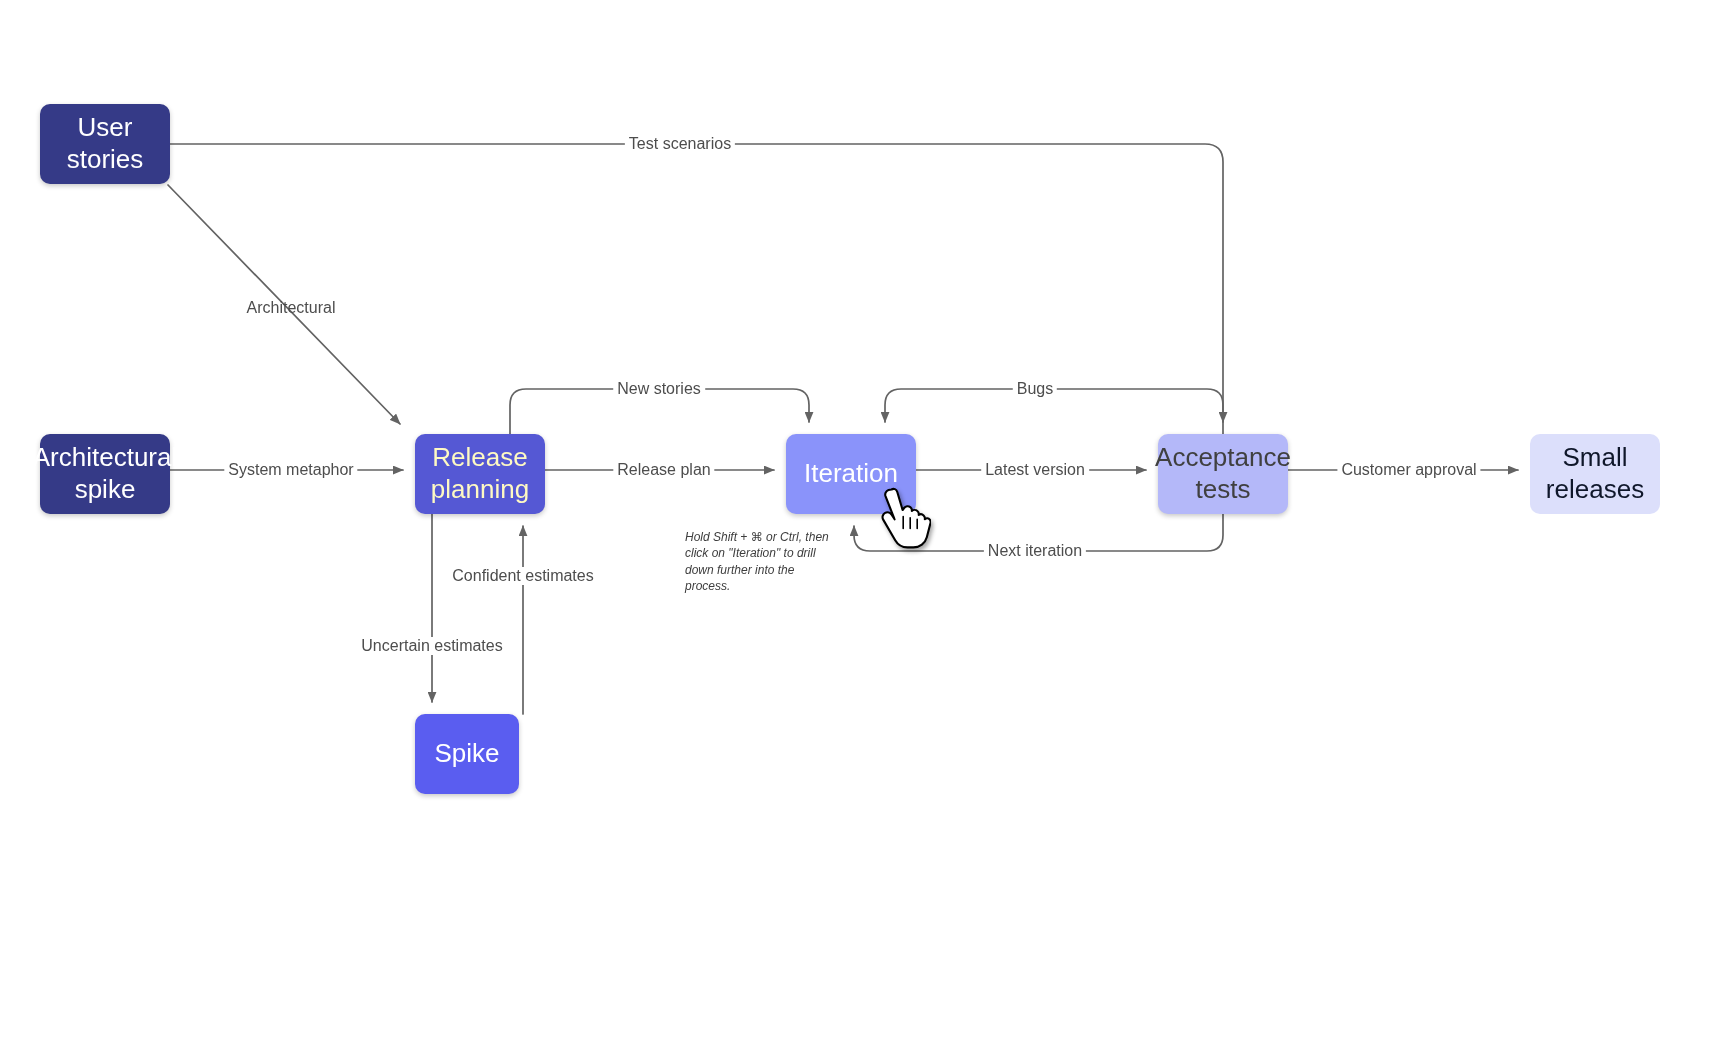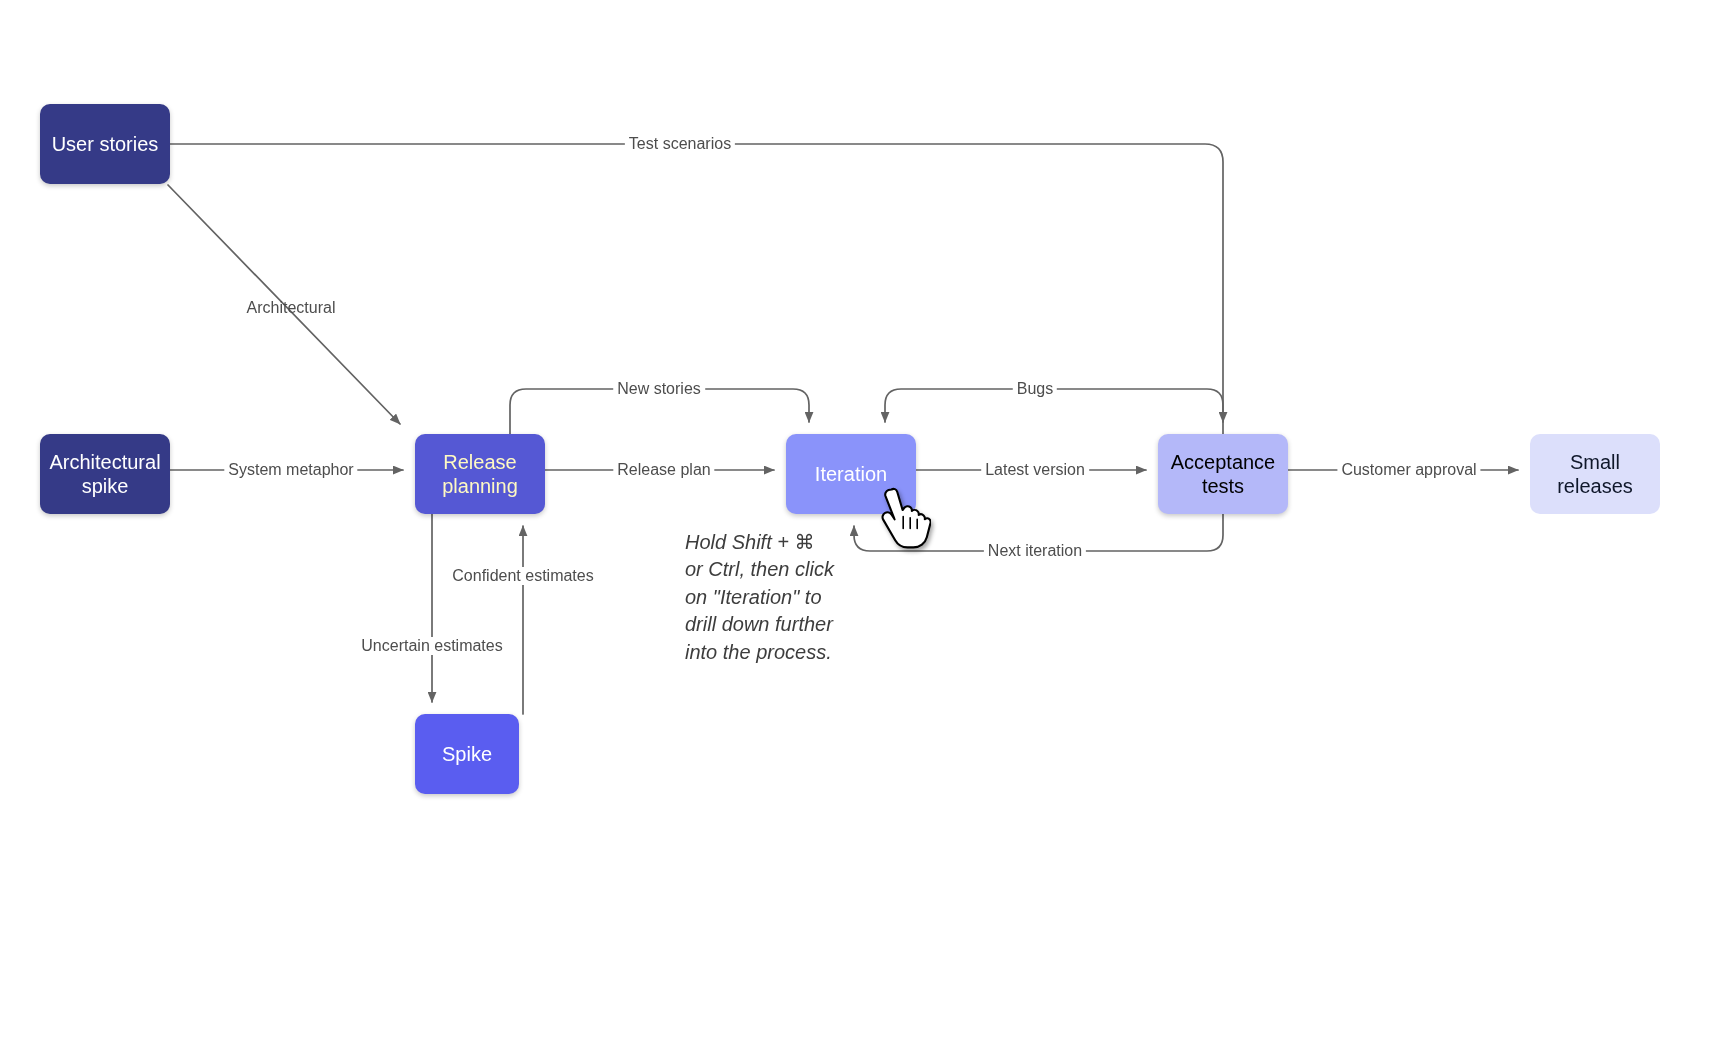--- a/index.html
+++ b/index.html
@@ -9,42 +9,42 @@
   }
   #stage{position:absolute;left:0;top:0;width:1720px;height:1045px;}
   svg#wires{position:absolute;left:0;top:0;width:1720px;height:1045px;overflow:visible;}
 
   .node{
     position:absolute;
     border-radius:10px;
     display:flex;align-items:center;justify-content:center;
     text-align:center;
     line-height:1.22;
-    font-size:20px;
+    font-size:26px;
     box-shadow:0 2px 5px rgba(0,0,0,0.22);
     -webkit-font-smoothing:antialiased;
     z-index:3;
   }
   .node span{display:block;padding:0 8px;}
 
   .edge-label{
     position:absolute;
     font-size:16px;
     color:#4d4d4d;
     background:#ffffff;
     white-space:nowrap;
     padding:0 4px;
     transform:translate(-50%,-50%);
     z-index:4;
     -webkit-font-smoothing:antialiased;
   }
 
   .annotation{
     position:absolute;
-    font-size:20px;
+    font-size:12px;
     font-style:italic;
     color:#3d3d3d;
     line-height:1.37;
     width:152px;
     z-index:5;
     -webkit-font-smoothing:antialiased;
   }
 
   .cursor{
     position:absolute;
@@ -105,21 +105,21 @@
   </div>
 
   <div class="node" style="left:415px;top:714px;width:104px;height:80px;background:#5a5df0;color:#ffffff;">
     <span>Spike</span>
   </div>
 
   <div class="node" style="left:786px;top:434px;width:130px;height:80px;background:#8a93fa;color:#ffffff;">
     <span>Iteration</span>
   </div>
 
-  <div class="node" style="left:1158px;top:434px;width:130px;height:80px;background:#b4b8f9;color:#000000;">
+  <div class="node" style="left:1158px;top:434px;width:130px;height:80px;background:#b4b8f9;color:#404040;">
     <span>Acceptance tests</span>
   </div>
 
   <div class="node" style="left:1530px;top:434px;width:130px;height:80px;background:#dcdffb;color:#0f172a;box-shadow:none;">
     <span>Small releases</span>
   </div>
 
   <div class="edge-label" style="left:680px;top:144px;">Test scenarios</div>
 
   <div class="edge-label" style="left:291px;top:308px;background:transparent;">Architectural</div>

